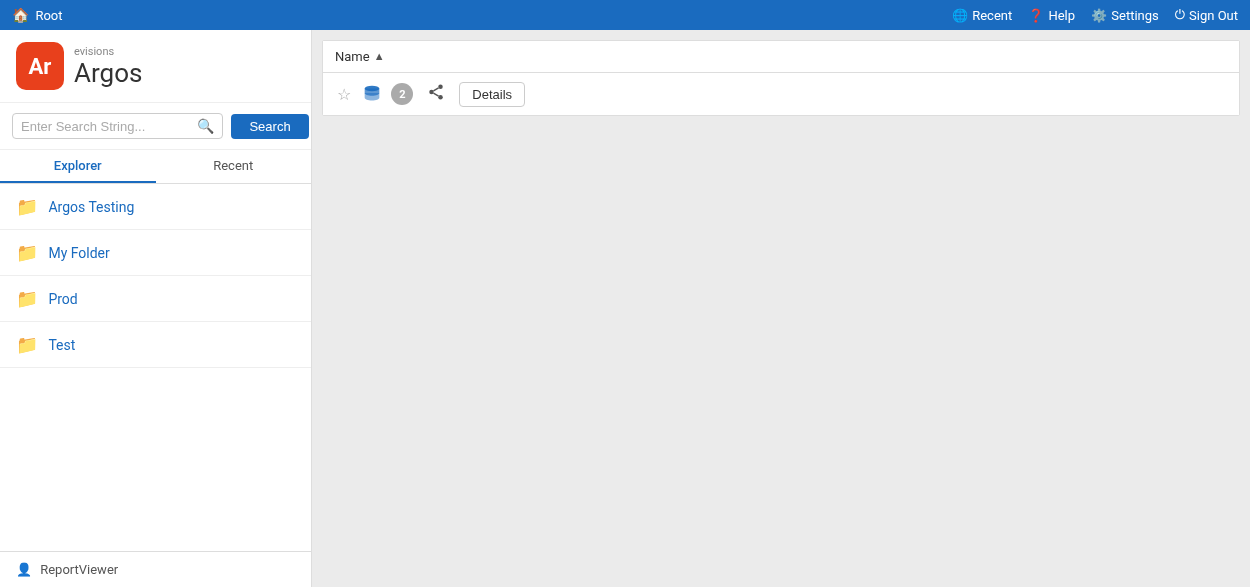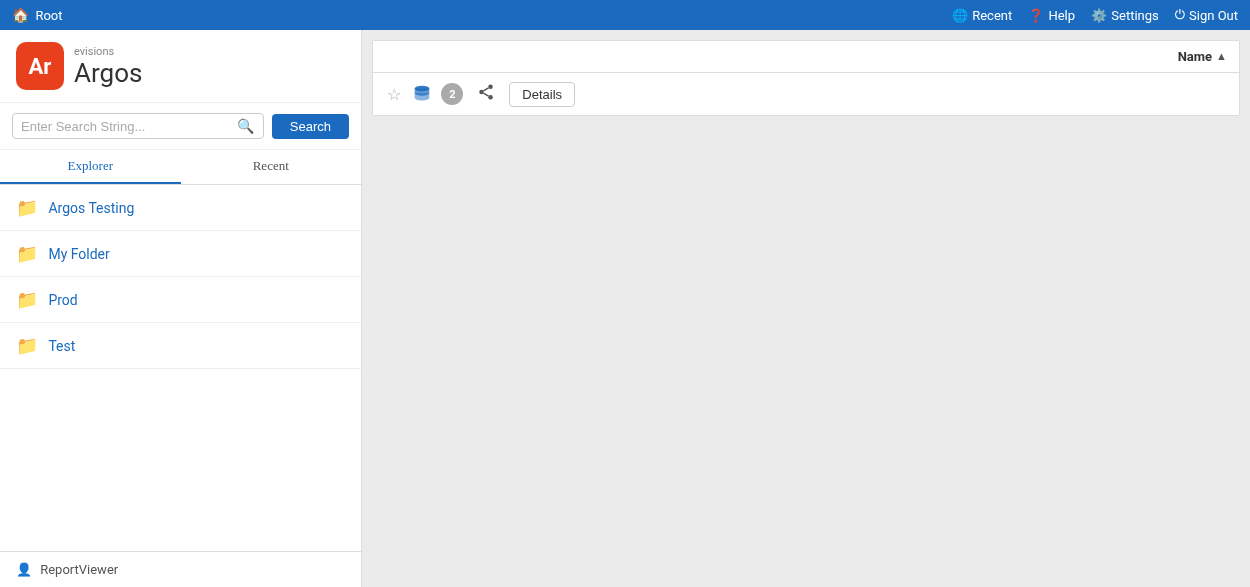--- a/index.html
+++ b/index.html
@@ -16,21 +16,21 @@
     }
     #topbar .left { display: flex; align-items: center; gap: 6px; }
     #topbar .right { display: flex; align-items: center; gap: 16px; margin-left: auto; font-size: 13px; }
     #topbar .right a { color: white; text-decoration: none; display: flex; align-items: center; gap: 4px; cursor: pointer; }
 
     
     #layout { display: flex; height: calc(587px - 30px); }
 
     
     #sidebar {
-      width: 362px;
+      width: 312px;
       background: white;
       border-right: 1px solid #ddd;
       display: flex;
       flex-direction: column;
       flex-shrink: 0;
     }
 
     
     #logo-area {
       display: flex;
@@ -88,21 +88,20 @@
       padding: 5px 18px;
       cursor: pointer;
       font-size: 13px;
       font-weight: 500;
     }
 
     
     #tabs {
       display: flex;
       border-bottom: 1px solid #ddd;
-      font-family: Liberation Serif, serif;
     }
     .tab {
       flex: 1;
       text-align: center;
       padding: 8px 0;
       cursor: pointer;
       font-size: 13px;
       color: #555;
       border-bottom: 2px solid transparent;
     }
@@ -149,25 +148,24 @@
       margin: 10px;
       background: white;
       border: 1px solid #ddd;
       border-radius: 2px;
     }
     #table-header {
       display: flex;
       align-items: center;
       padding: 8px 12px;
       border-bottom: 1px solid #ddd;
-      font-weight: 700;
+      font-weight: 400;
       font-size: 13px;
       color: #333;
       background: white;
-      justify-content: flex-end;
     }
     .sort-arrow { font-size: 11px; margin-left: 4px; color: #555; }
 
     #data-row {
       display: flex;
       align-items: center;
       padding: 8px 12px;
       gap: 8px;
       background: white;
     }

